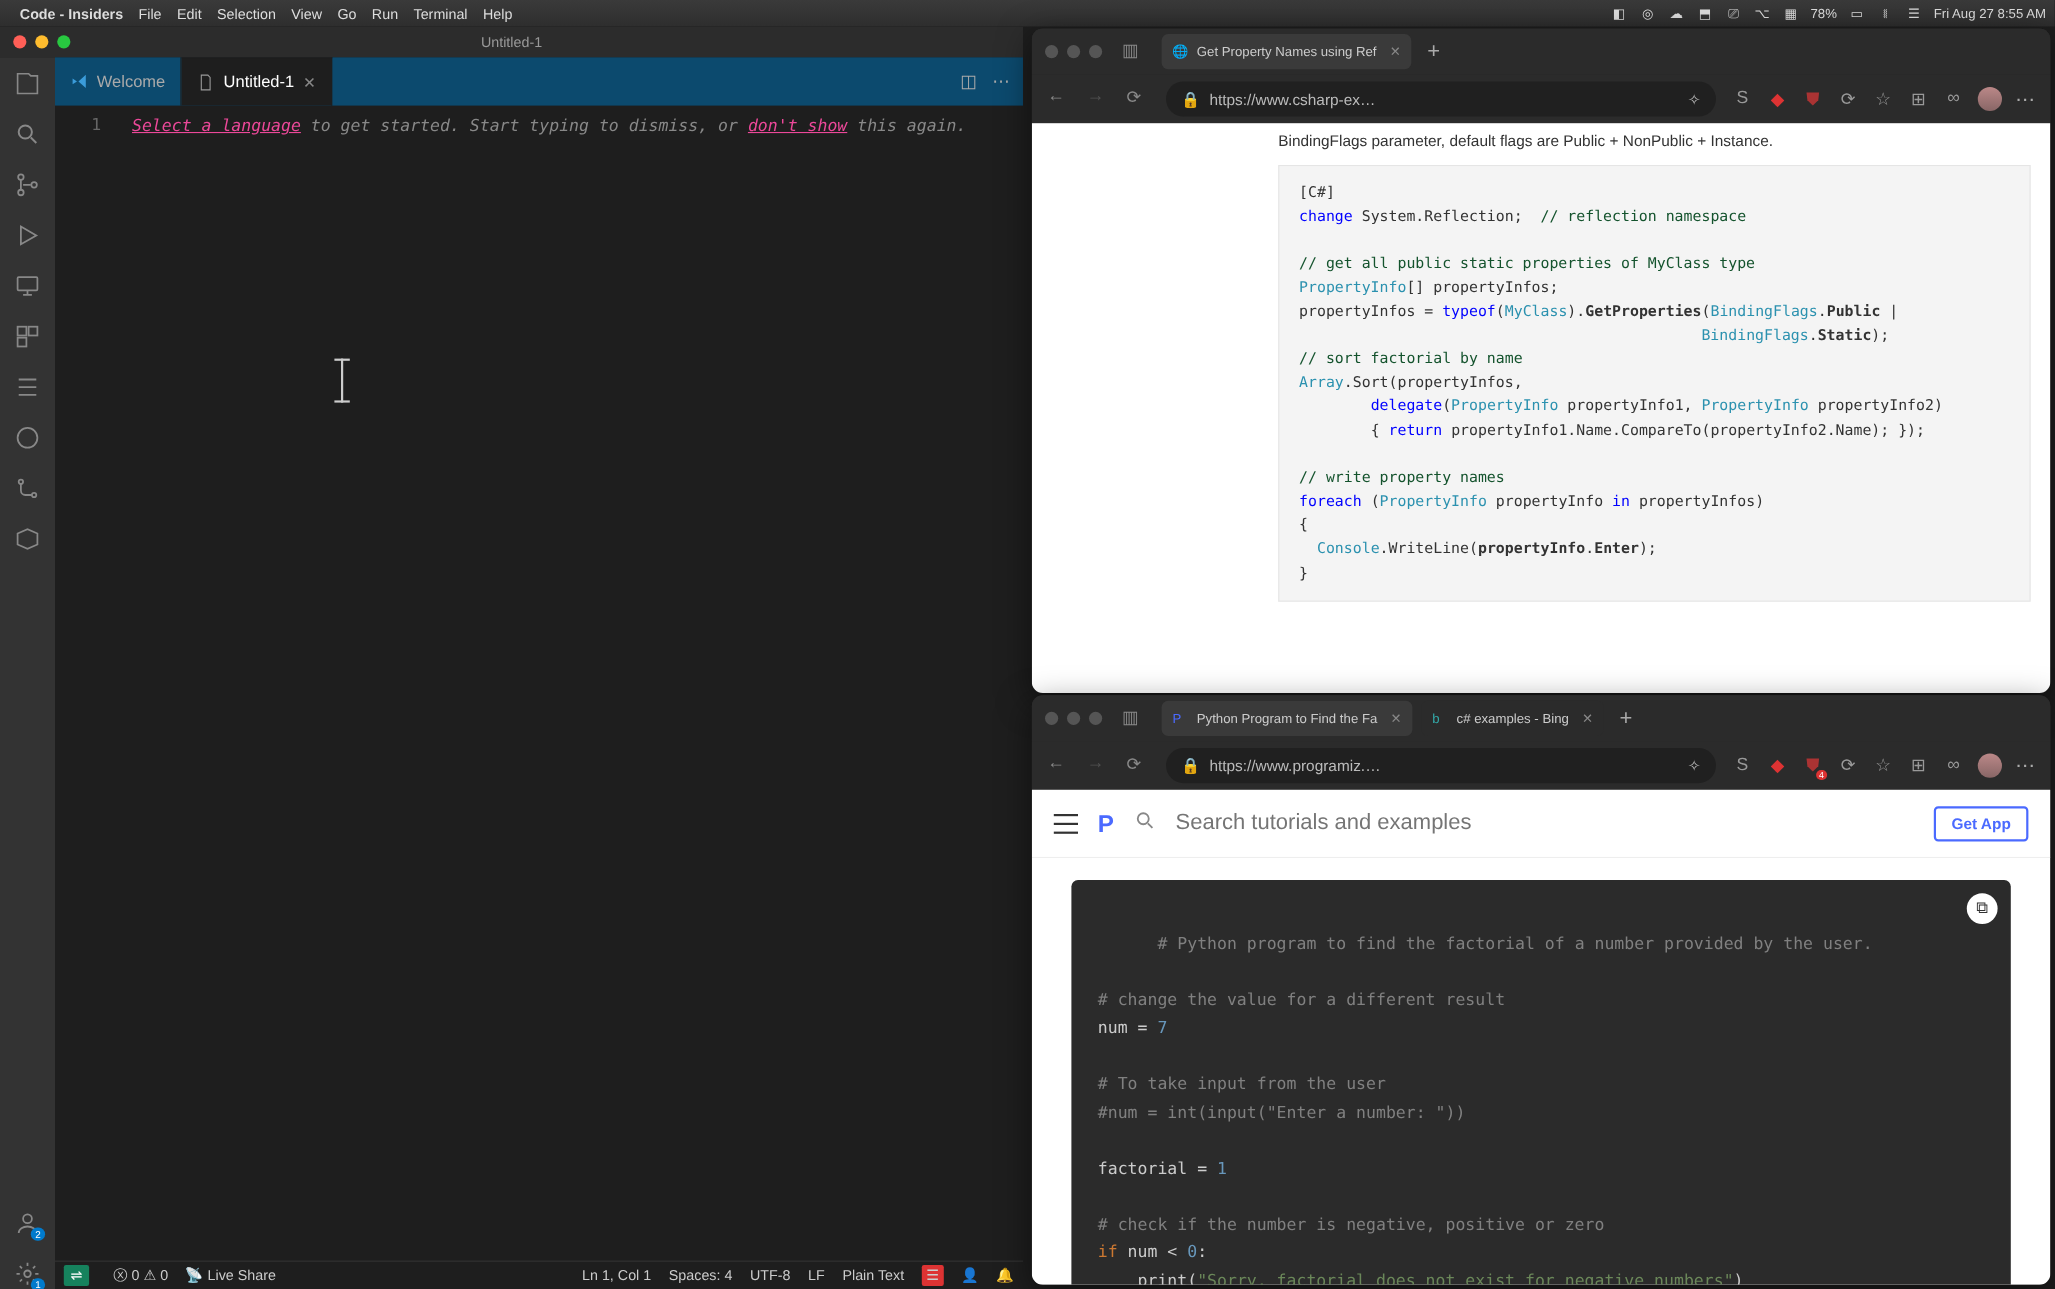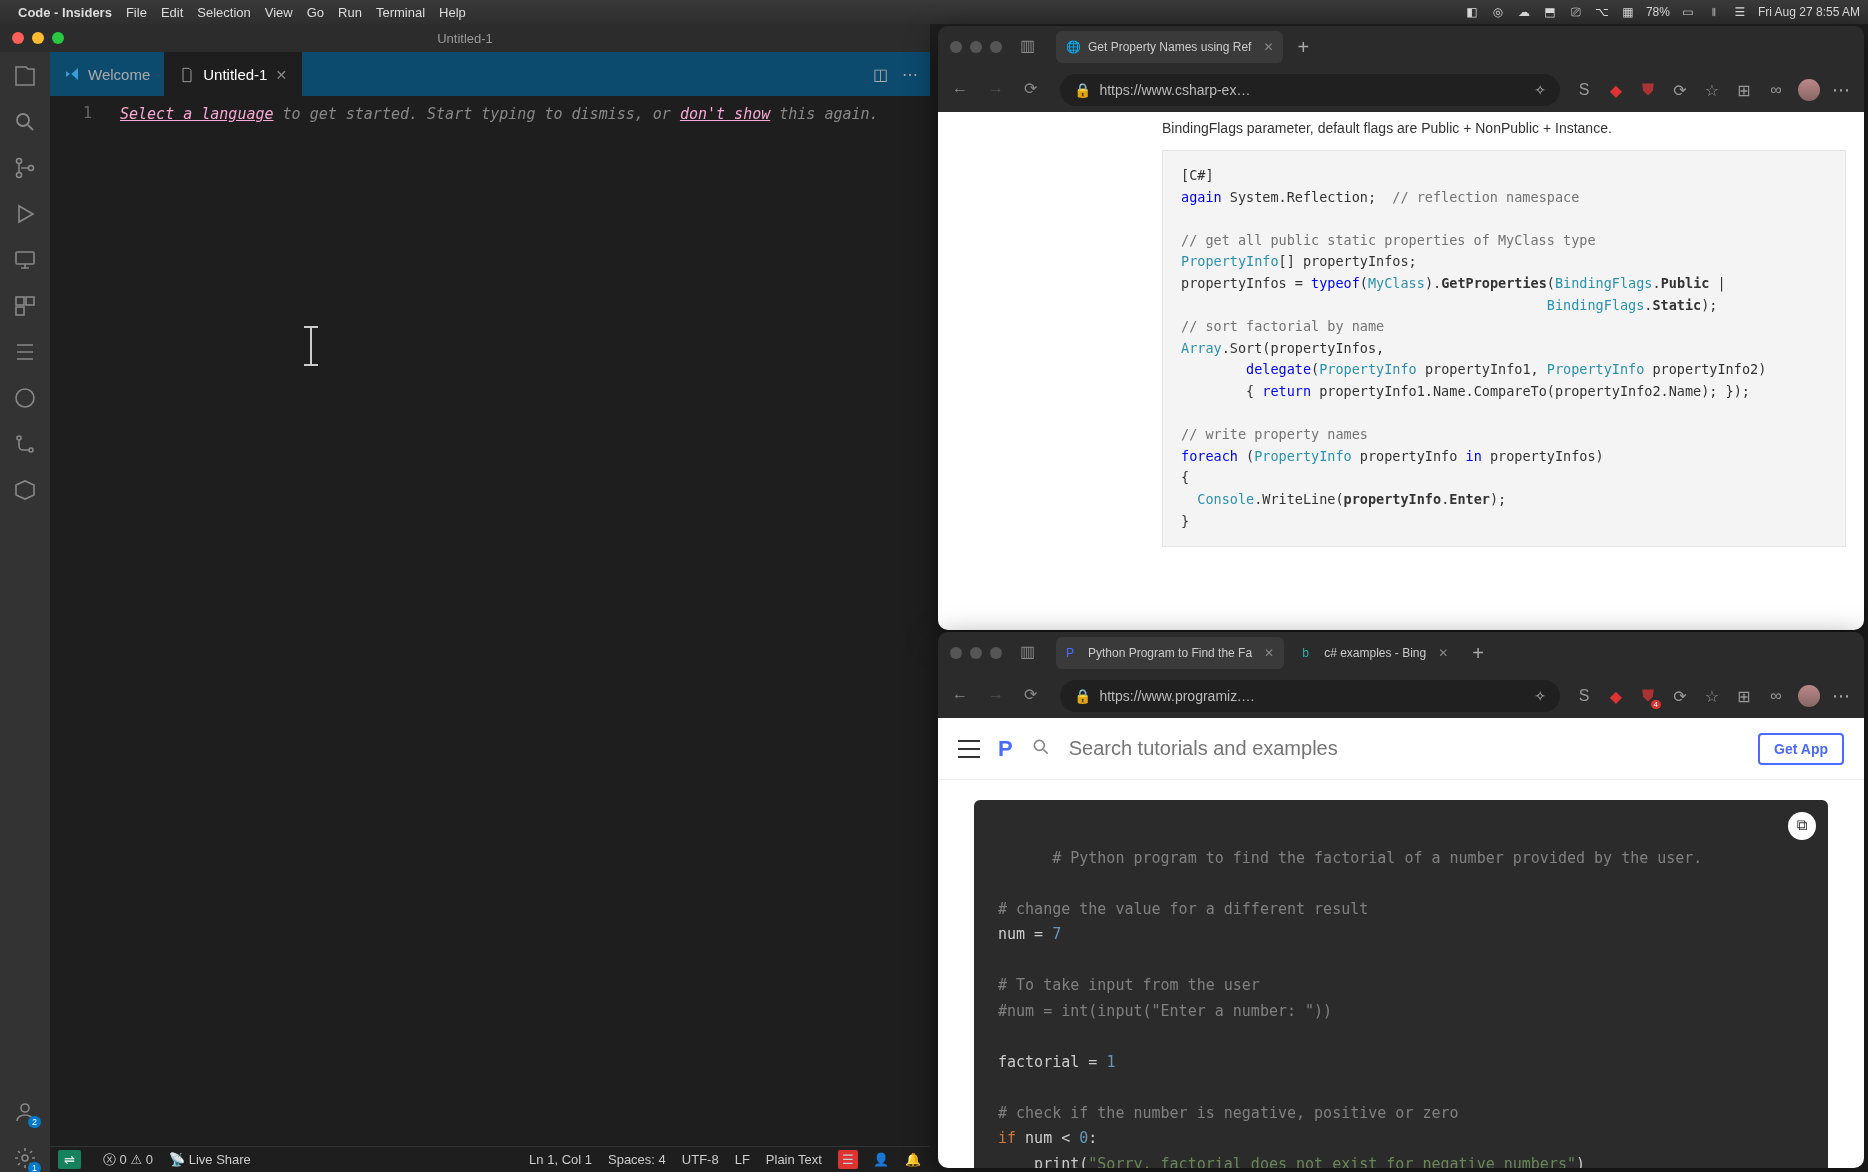--- a/index.html
+++ b/index.html
@@ -63,21 +63,21 @@
 .tabs-row{height:44px;background:#0c4a6e;display:flex;align-items:center;}
 .tab{height:100%;padding:0 14px;display:flex;align-items:center;gap:8px;color:#aaa;font-size:15px;border-right:1px solid #1e1e1e;}
 .tab.active{background:#1e1e1e;color:#fff;border-top:1px solid #1e1e1e;}
 .tab .x{color:#888;font-size:14px;cursor:pointer;}
 .tab .vsicon{width:16px;height:16px;}
 .tabs-row .tabs-actions{margin-left:auto;padding-right:12px;display:flex;gap:14px;color:#aaa;}
 
 .editor-body{flex:1;position:relative;font-family:Menlo,Consolas,monospace;font-size:15px;}
 .gutter{position:absolute;left:0;top:8px;width:60px;text-align:right;color:#666;padding-right:18px;}
 .editor-content{position:absolute;left:70px;top:8px;right:10px;color:#888;font-style:italic;line-height:1.4;}
-.editor-content .link{color:#f9a8d4;text-decoration:underline;cursor:pointer;}
+.editor-content .link{color:#ec4899;text-decoration:underline;cursor:pointer;}
 .cursor-caret{position:absolute;left:260px;top:230px;width:2px;height:40px;background:#ccc;}
 .cursor-caret::before,.cursor-caret::after{content:"";position:absolute;left:-6px;width:14px;height:2px;background:#ccc;}
 .cursor-caret::before{top:0;} .cursor-caret::after{bottom:0;}
 
 .statusbar{height:26px;background:#1e1e1e;border-top:1px solid #333;display:flex;align-items:center;color:#ccc;font-size:13px;padding:0 8px;gap:16px;}
 .statusbar .sbr{margin-left:auto;display:flex;gap:16px;align-items:center;}
 .remote-ind{background:#16825d;color:#fff;padding:2px 6px;border-radius:2px;margin-right:6px;}
 
 
 .browser{
@@ -110,21 +110,21 @@
 .ei .ebadge{position:absolute;bottom:-3px;right:-3px;background:#d33;color:#fff;font-size:8px;border-radius:6px;padding:0 3px;}
 .avatar{width:22px;height:22px;border-radius:50%;background:linear-gradient(#b88,#866);}
 .btoolbar .more{color:#aaa;font-size:18px;}
 
 .bcontent{flex:1;background:#fff;overflow:hidden;position:relative;}
 
 
 .csharp-page{padding:8px 28px;font-size:14px;color:#333;}
 .csharp-page p{margin-bottom:14px;font-size:14px;}
 .codebox{background:#f4f4f4;border:1px solid #e5e5e5;padding:14px 18px;font-family:Menlo,Consolas,monospace;font-size:13.5px;line-height:1.6;white-space:pre;overflow:auto;color:#333;width:684px;}
-.kw{color:#0000ff;} .cm{color:#737373;} .tp{color:#2b91af;}
+.kw{color:#0000ff;} .cm{color:#14532d;} .tp{color:#2b91af;}
 
 
 .prog-header{height:62px;border-bottom:1px solid #eee;display:flex;align-items:center;padding:0 20px;gap:18px;background:#fff;}
 .prog-header .ham{width:22px;height:18px;display:flex;flex-direction:column;justify-content:space-between;}
 .prog-header .ham span{height:2px;background:#333;}
 .prog-header .plogo{font-size:22px;font-weight:700;color:#4b6aff;}
 .prog-header .psearch{color:#888;}
 .prog-header .psearch svg{width:20px;height:20px;}
 .prog-header input{flex:1;border:none;outline:none;font-size:20px;color:#8b5cf6;}
 .getapp{border:2px solid #4b6aff;color:#4b6aff;padding:6px 14px;border-radius:4px;font-weight:600;font-size:14px;cursor:pointer;}
@@ -330,21 +330,21 @@
       <span class="ei">⊞</span>
       <span class="ei">∞</span>
       <span class="avatar"></span>
       <span class="more">⋯</span>
     </div>
   </div>
   <div class="bcontent">
     <div class="csharp-page">
       <p style="margin-left:196px;">BindingFlags parameter, default flags are Public + NonPublic + Instance.</p>
       <div class="codebox" style="margin-left:196px;"><span>[C#]</span>
-<span class="kw">again</span><span> System.Reflection;  </span><span class="cm">// reflection namespace</span>
+<span class="kw">change</span><span> System.Reflection;  </span><span class="cm">// reflection namespace</span>
 
 <span class="cm">// get all public static properties of MyClass type</span>
 <span class="tp">PropertyInfo</span><span>[] propertyInfos;</span>
 <span>propertyInfos = </span><span class="kw">typeof</span><span>(</span><span class="tp">MyClass</span><span>).</span><b>GetProperties</b><span>(</span><span class="tp">BindingFlags</span><span>.</span><b>Public</b><span> |</span>
                                              <span class="tp">BindingFlags</span><span>.</span><b>Static</b><span>);</span>
 <span class="cm">// sort factorial by name</span>
 <span class="tp">Array</span><span>.Sort(propertyInfos,</span>
         <span class="kw">delegate</span><span>(</span><span class="tp">PropertyInfo</span><span> propertyInfo1, </span><span class="tp">PropertyInfo</span><span> propertyInfo2)</span>
         <span>{ </span><span class="kw">return</span><span> propertyInfo1.Name.CompareTo(propertyInfo2.Name); });</span>
 

